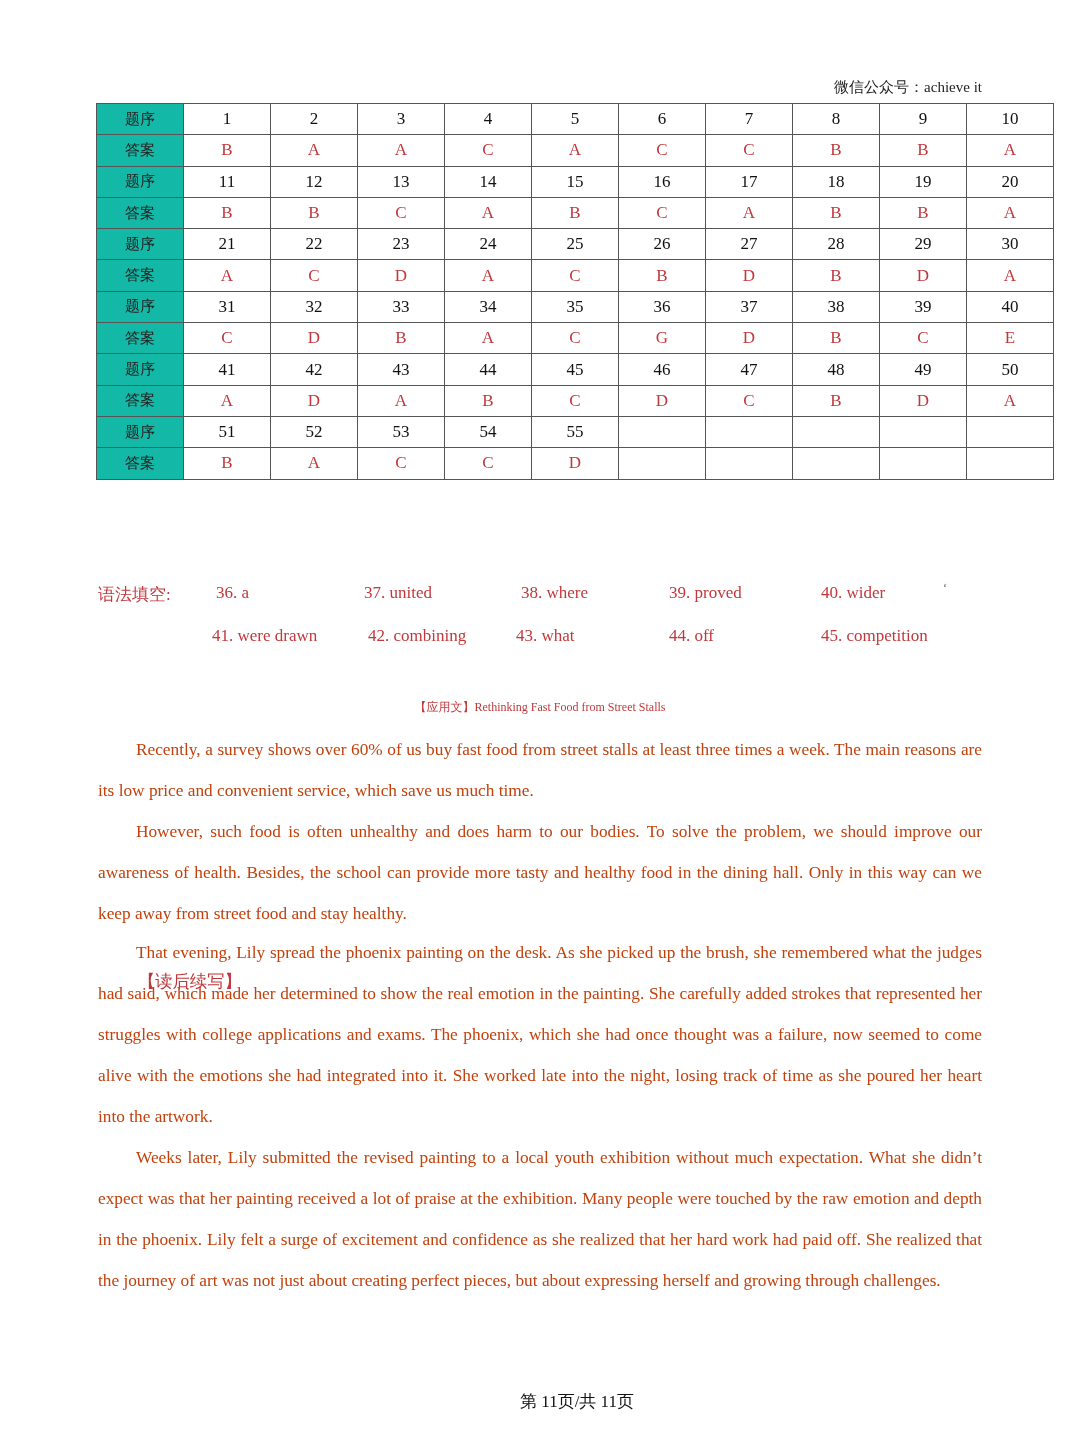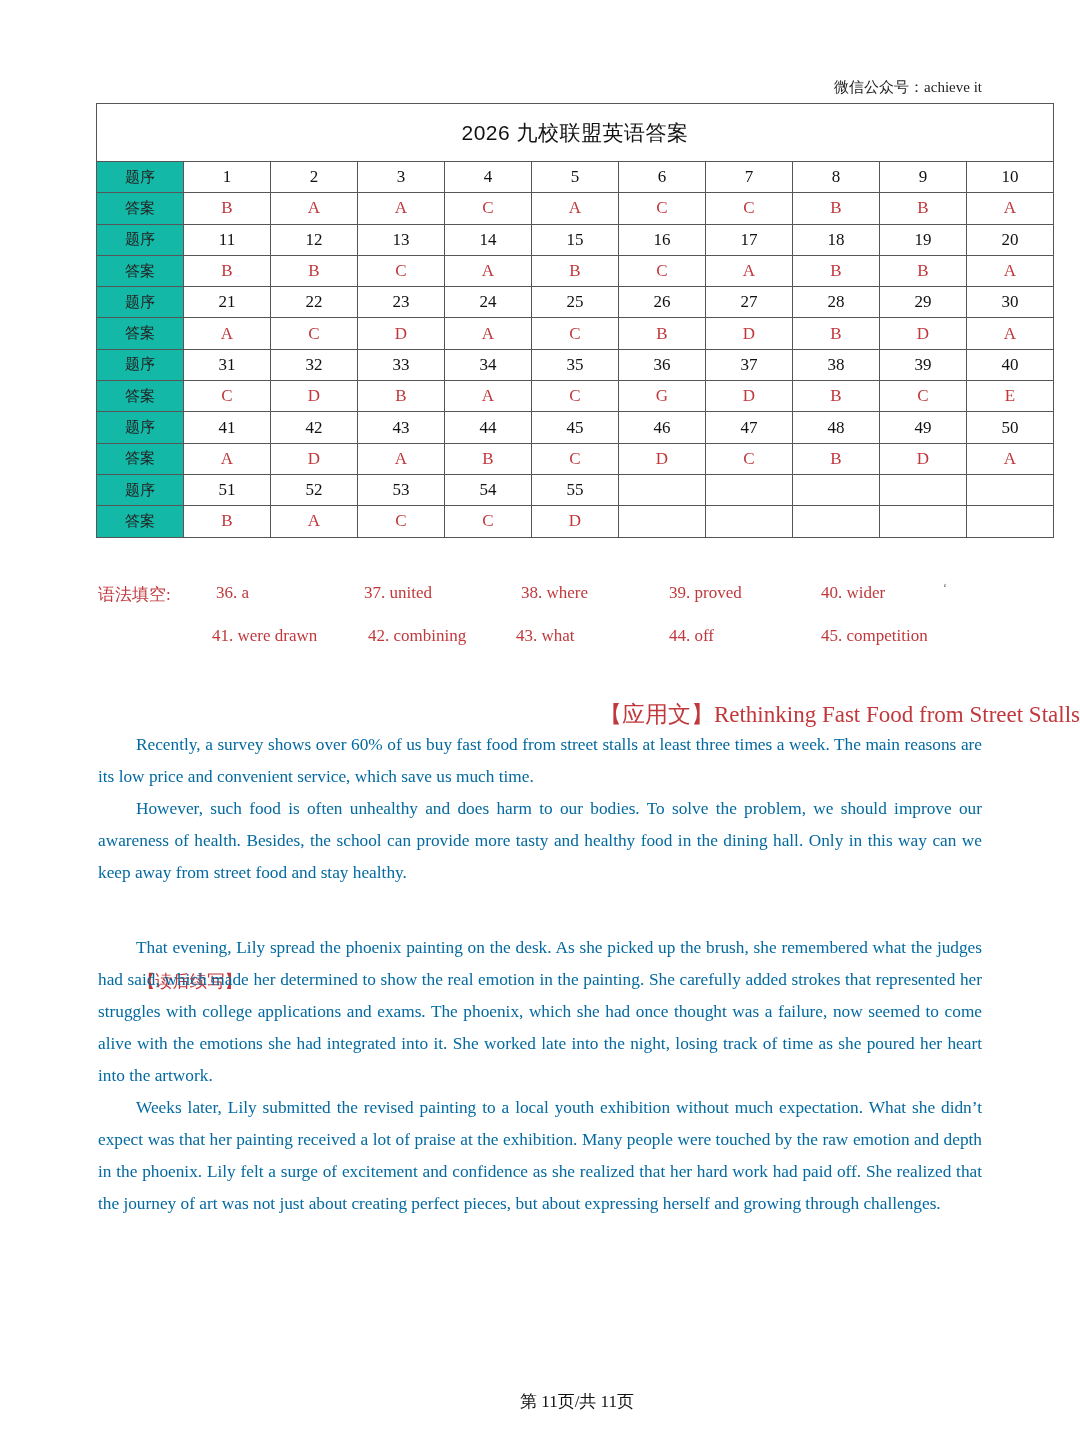--- a/index.html
+++ b/index.html
@@ -25,37 +25,34 @@
       background: #14b8a6; font-size: 15px; font-weight: normal; color: #222; width: 87px;
     }
     .answer-table td.num { color: #111; }
     .answer-table td.ans { color: #c0383c; }
 
     .grammar { position: absolute; left: 98px; top: 583px; width: 900px; color: #c0383c; font-size: 17px; }
     .grammar .g-label { position: absolute; left: 0; top: 0; }
     .grammar .g-item { position: absolute; white-space: nowrap; }
     .grammar .g-mark { position: absolute; left: 845px; top: -2px; color: #666; font-size: 12px; }
 
-    .essay { position: absolute; left: 98px; width: 884px; color: #0369a1; font-size: 17.3px; line-height: 32px; text-align: justify; }
+    .essay { position: absolute; left: 98px; width: 884px; color: #c2410c; font-size: 17.3px; line-height: 41px; text-align: justify; }
     .essay p { text-indent: 38px; }
-    .essay-title { position: absolute; left: 0; width: 1080px; text-align: right; color: #c0383c; font-size: 23px; }
+    .essay-title { position: absolute; left: 0; width: 1080px; text-align: center; color: #c0383c; font-size: 12px; }
     .section-label { position: absolute; left: 138px; color: #c0383c; font-size: 17.3px; margin-top: 14px; }
 
     .footer { position: absolute; top: 1390px; left: 0; width: 1080px; text-align: center; font-size: 17px; color: #111; margin-left: 37px; }
   </style>
 </head>
 <body>
 
 <div class="wechat">微信公众号：achieve it</div>
 
 <table class="answer-table">
   <tbody id="tbody">
-    <tr>
-      <td class="title-cell" colspan="11">2026 九校联盟英语答案</td>
-    </tr>
   <tr>
         <td class="label">题序</td>
         <td class="num">1</td>
         <td class="num">2</td>
         <td class="num">3</td>
         <td class="num">4</td>
         <td class="num">5</td>
         <td class="num">6</td>
         <td class="num">7</td>
         <td class="num">8</td>

